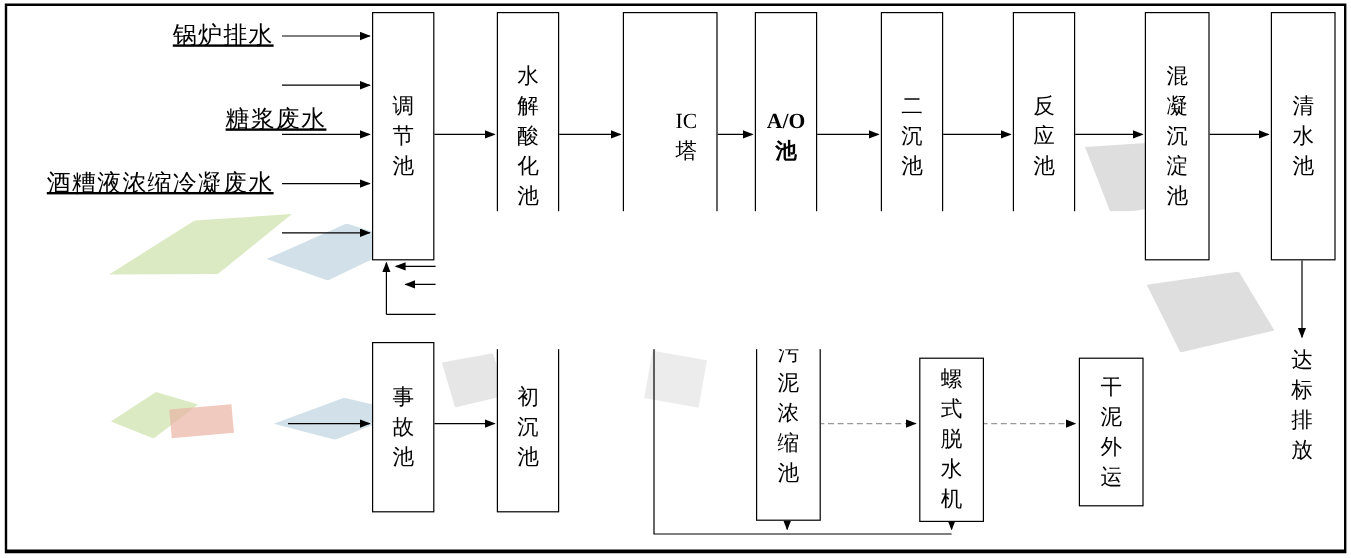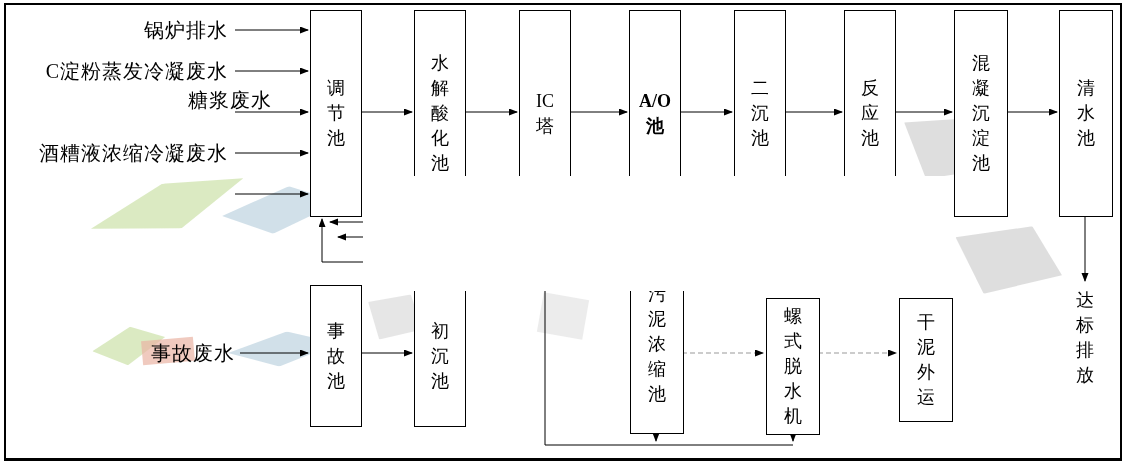--- a/index.html
+++ b/index.html
@@ -14,21 +14,21 @@
   .box {
     position:absolute; background:#fff; border:1px solid #000;
     display:flex; align-items:center; justify-content:center;
   }
   .box span {
     display:block; white-space:pre-line; text-align:center;
     font-size:18px; line-height:25px; letter-spacing:0;
   }
   .inlabel {
     position:absolute; left:0; text-align:right; white-space:nowrap;
-    font-size:20px; line-height:20px; letter-spacing:1px;
+    font-size:20px; line-height:20px; letter-spacing:1px;text-decoration:underline;
   }
   .vtext {
     position:absolute; white-space:pre-line; text-align:center;
     font-size:18px; line-height:25px; width:26px;
   }
   svg.lines { position:absolute; left:0; top:0; }
   svg.lines line, svg.lines polyline { stroke:#000; stroke-width:1; fill:none; }
   svg.lines .dash { stroke:#999; stroke-dasharray:5 3; }
   .wm { position:absolute; pointer-events:none; }
   .wm.green { background:#cfe3ad; opacity:.75; }
@@ -96,21 +96,21 @@
 节
 池</span>
     </div>
   <div class="box" style="left:414px;top:10px;width:50px;height:205px;">
     <span>水
 解
 酸
 化
 池</span>
     </div>
-  <div class="box" style="left:519px;top:10px;width:50px;height:205px;">
+  <div class="box" style="left:519px;top:10px;width:50px;height:205px;padding-left:27px;">
     <span>IC
 塔</span>
     </div>
   <div class="box" style="left:629px;top:10px;width:50px;height:205px;font-weight:bold;">
     <span>A/O
 池</span>
     </div>
   <div class="box" style="left:734px;top:10px;width:50px;height:205px;">
     <span>二
 沉
@@ -161,24 +161,22 @@
   <div class="box" style="left:899px;top:298px;width:52px;height:122px;">
     <span>干
 泥
 外
 运</span>
     </div>
 
   <div class="overlay-white" style="left:363px;top:176px;width:585px;height:115px;"></div>
 
   <div class="inlabel" style="top:20px;width:228px;">锅炉排水</div>
-  <div class="inlabel" style="top:61px;width:228px;">C淀粉蒸发冷凝废水</div>
   <div class="inlabel" style="top:90px;width:228px;margin-left:44px;">糖浆废水</div>
   <div class="inlabel" style="top:143px;width:228px;">酒糟液浓缩冷凝废水</div>
-  <div class="inlabel" style="top:343px;width:235px;">事故废水</div>
 
   <div class="vtext" style="left:1072px;top:288px;">达
 标
 排
 放</div>
 
   <div class="frame"></div>
 
 </div>
 

